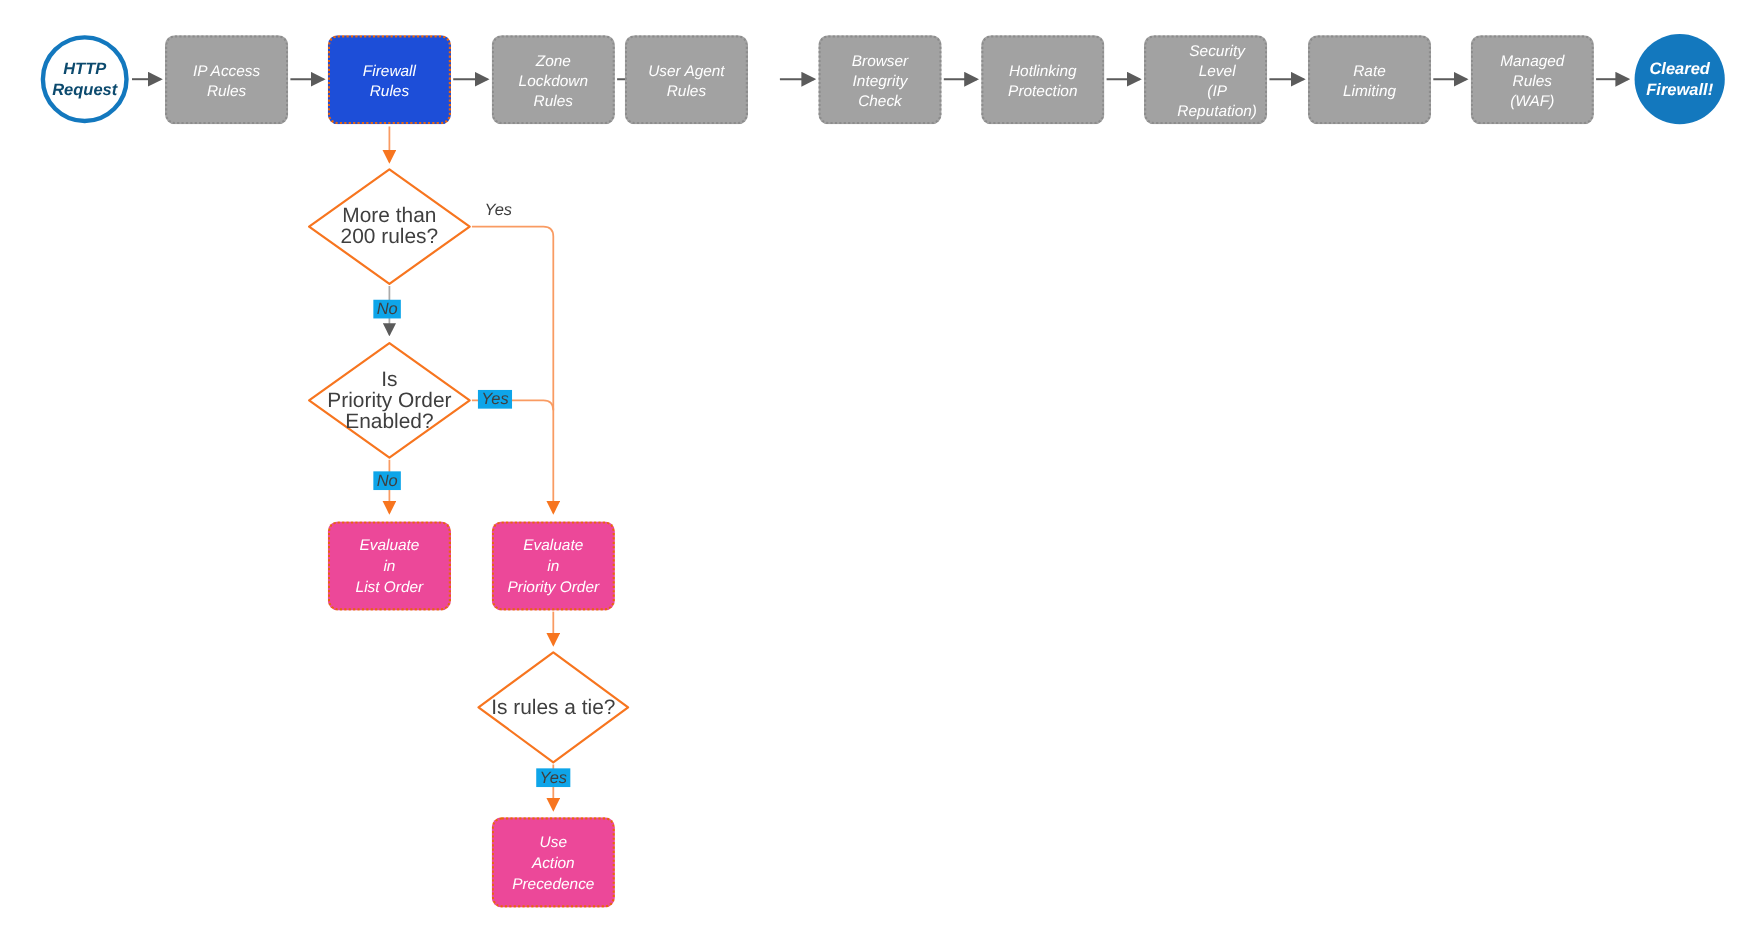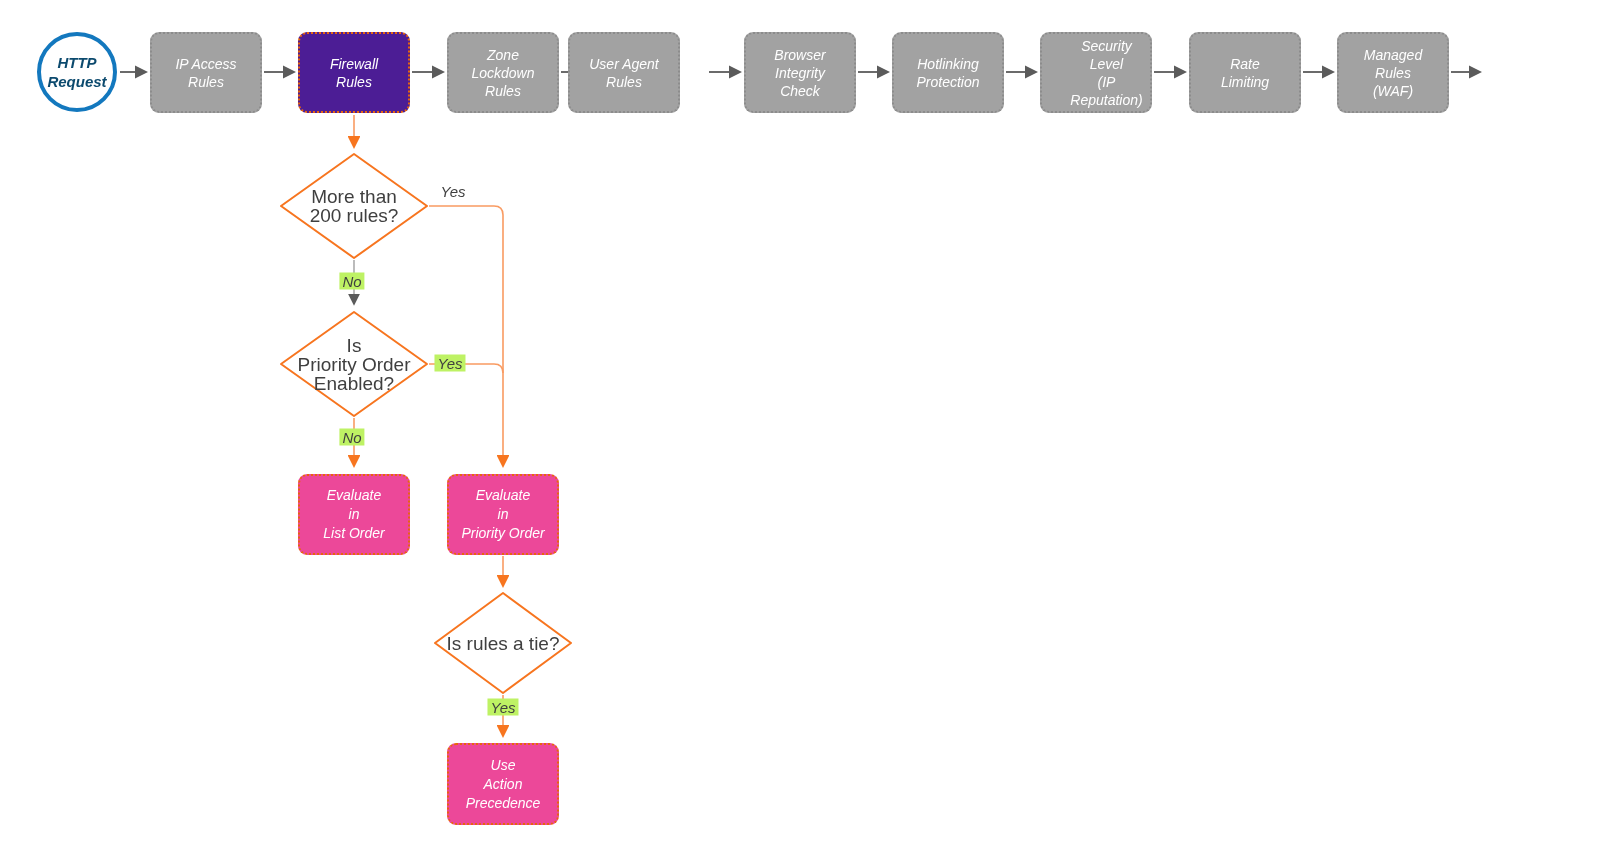--- a/index.html
+++ b/index.html
@@ -27,21 +27,21 @@
   .stage {
     width: 112px; height: 81px; top: 32px;
     background: #A2A2A2;
     border: 2px dotted #8C8C8C;
     border-radius: 9px;
     color: #FFFFFF;
     font-style: italic;
     font-size: 14px; line-height: 18px;
   }
   .stage.highlight {
-    background: #4c1d95;
+    background: #1d4ed8;
     border-color: #E8650D;
   }
   .action {
     width: 112px;
     background: #ec4899;
     border: 2px dotted #E8650D;
     border-radius: 9px;
     color: #FFFFFF;
     font-style: italic;
     font-size: 14px; line-height: 19px;
@@ -65,21 +65,21 @@
   .decision-text {
     color: #3F3F3F;
     font-size: 19px; line-height: 19px;
   }
   .edge-label {
     position: absolute;
     transform: translate(-50%, -50%);
     color: #3F3F3F;
     font-style: italic;
     font-size: 15px;
-    background: #bef264;
+    background: #0ea5e9;
     padding: 0 3px;
     white-space: nowrap;
   }
 </style>
 </head>
 <body>
 
 <div class="canvas">
 
   <svg class="wires" viewBox="0 0 1600 858">
@@ -111,20 +111,22 @@
     <path d="M503,556 L503,586" stroke="#F99B62" stroke-width="1.6" fill="none" marker-end="url(#mOrange)"></path>
     <path d="M503,695 L503,736" stroke="#F99B62" stroke-width="1.6" fill="none" marker-end="url(#mOrange)"></path>
 
     <polygon points="354,154 427,206 354,258 281,206" fill="#FFFFFF" stroke="#F7751F" stroke-width="2" stroke-linejoin="round"></polygon>
     <polygon points="354,312 427,364 354,416 281,364" fill="#FFFFFF" stroke="#F7751F" stroke-width="2" stroke-linejoin="round"></polygon>
     <polygon points="503,593 571,643 503,693 435,643" fill="#FFFFFF" stroke="#F7751F" stroke-width="2" stroke-linejoin="round"></polygon>
   </svg>
 
   <div class="node terminal start">HTTP
 Request</div>
+  <div class="node terminal end">Cleared
+Firewall!</div>
 
   <div class="node stage" style="left:150px;">IP Access
 Rules</div>
   <div class="node stage highlight" style="left:298px;">Firewall
 Rules</div>
   <div class="node stage" style="left:447px;">Zone
 Lockdown
 Rules</div>
   <div class="node stage" style="left:568px;">User Agent
 Rules</div>

